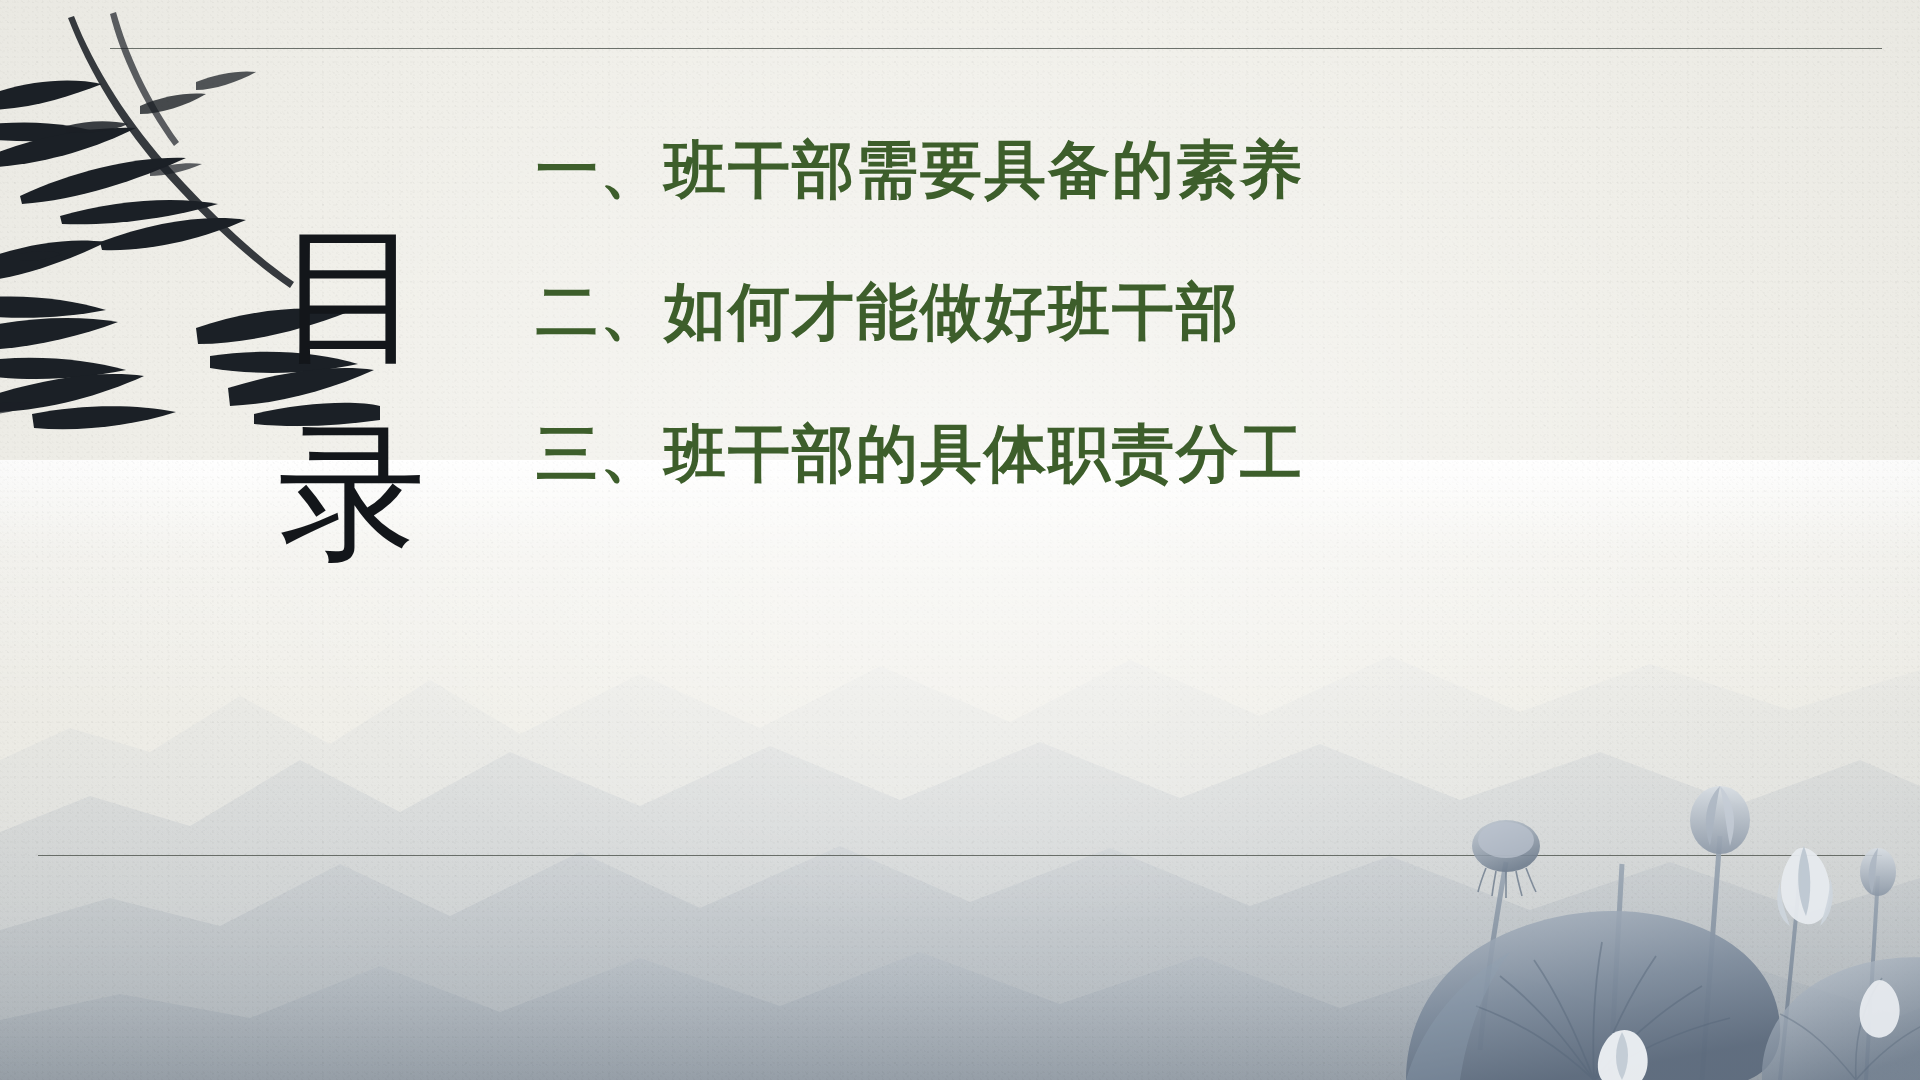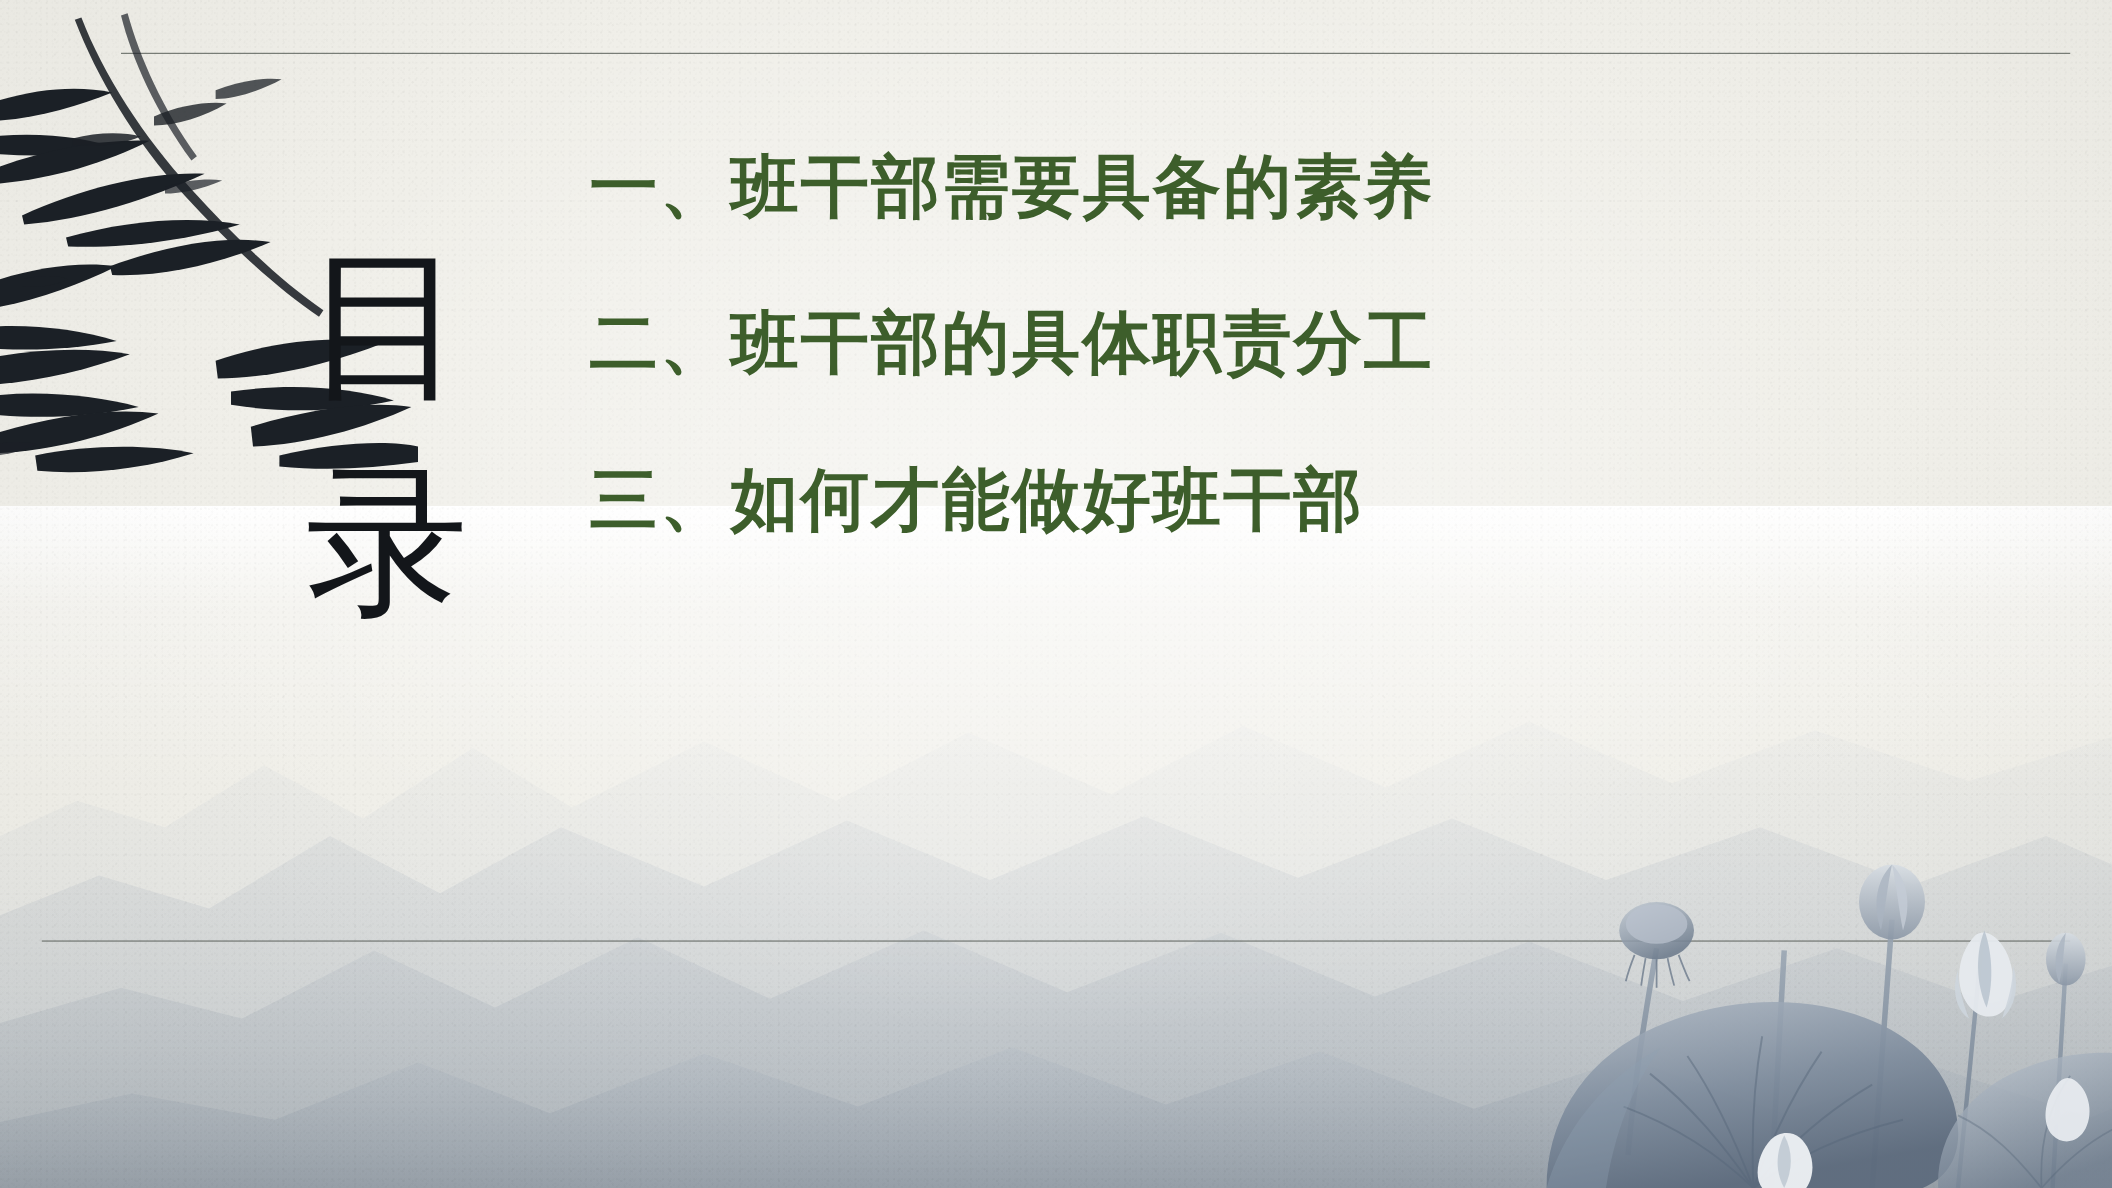--- a/index.html
+++ b/index.html
@@ -158,22 +158,22 @@
     </svg>
   </div>
 
   <div class="mulu">
     <span class="ch">目</span>
     <span class="ch">录</span>
   </div>
 
   <div class="toc">
     <div class="toc-item">一、班干部需要具备的素养</div>
-    <div class="toc-item">二、班干部的具体职责分工</div>
-    <div class="toc-item">三、如何才能做好班干部</div>
+    <div class="toc-item">二、如何才能做好班干部</div>
+    <div class="toc-item">三、班干部的具体职责分工</div>
   </div>
 
   <div class="lotus">
     <svg viewBox="0 0 620 430" xmlns="http://www.w3.org/2000/svg">
       <defs>
         <linearGradient id="lg1" x1="0" y1="0" x2="0.4" y2="1">
           <stop offset="0%" stop-color="#aeb8c4" stop-opacity="0.85"></stop>
           <stop offset="55%" stop-color="#7d8b9c" stop-opacity="0.92"></stop>
           <stop offset="100%" stop-color="#5d6b7d" stop-opacity="0.95"></stop>
         </linearGradient>

